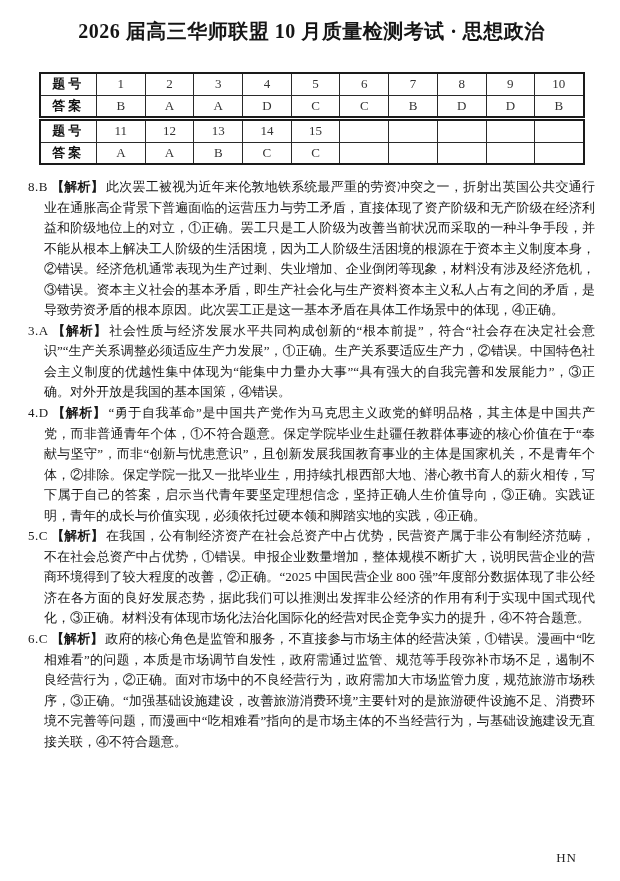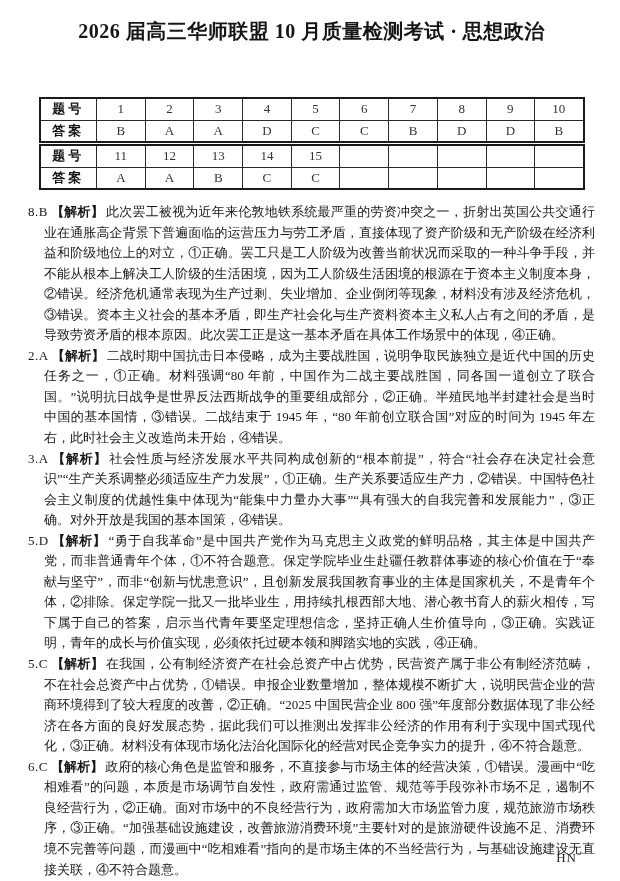--- a/index.html
+++ b/index.html
@@ -21,21 +21,21 @@
     margin-top: 3px;
   }
   .subtitle {
     text-align: center;
     font-size: 15px;
     font-weight: 700;
     font-family: "Liberation Sans", "DejaVu Sans", sans-serif;
     margin-top: 7px;
   }
 
-  .answer-tables { width: 546px; margin: 52px auto 0 auto; }
+  .answer-tables { width: 546px; margin: 27px auto 0 auto; }
   table.ans {
     width: 100%;
     border-collapse: collapse;
     table-layout: fixed;
     border: 2px solid #1a1a1a;
   }
   table.ans.bottom { margin-top: 1px; }
   table.ans td {
     border: 1px solid #2a2a2a;
     height: 22px;
@@ -180,23 +180,22 @@
             <td></td>
             <td></td>
             <td></td>
           </tr>
       </tbody>
     </table>
   </div>
 
   <div class="explanations">
     <p class="expl"><span class="num">8.B</span><span class="label">【解析】</span><span class="text">此次罢工被视为近年来伦敦地铁系统最严重的劳资冲突之一，折射出英国公共交通行业在通胀高企背景下普遍面临的运营压力与劳工矛盾，直接体现了资产阶级和无产阶级在经济利益和阶级地位上的对立，①正确。罢工只是工人阶级为改善当前状况而采取的一种斗争手段，并不能从根本上解决工人阶级的生活困境，因为工人阶级生活困境的根源在于资本主义制度本身，②错误。经济危机通常表现为生产过剩、失业增加、企业倒闭等现象，材料没有涉及经济危机，③错误。资本主义社会的基本矛盾，即生产社会化与生产资料资本主义私人占有之间的矛盾，是导致劳资矛盾的根本原因。此次罢工正是这一基本矛盾在具体工作场景中的体现，④正确。</span></p>
-    <p class="expl"><span class="num">2.A</span><span class="label">【解析】</span><span class="text">二战时期中国抗击日本侵略，成为主要战胜国，说明争取民族独立是近代中国的历史任务之一，①正确。材料强调“80 年前，中国作为二战主要战胜国，同各国一道创立了联合国。”说明抗日战争是世界反法西斯战争的重要组成部分，②正确。半殖民地半封建社会是当时中国的基本国情，③错误。二战结束于 1945 年，“80 年前创立联合国”对应的时间为 1945 年左右，此时社会主义改造尚未开始，④错误。</span></p>
     <p class="expl"><span class="num">3.A</span><span class="label">【解析】</span><span class="text">社会性质与经济发展水平共同构成创新的“根本前提”，符合“社会存在决定社会意识”“生产关系调整必须适应生产力发展”，①正确。生产关系要适应生产力，②错误。中国特色社会主义制度的优越性集中体现为“能集中力量办大事”“具有强大的自我完善和发展能力”，③正确。对外开放是我国的基本国策，④错误。</span></p>
-    <p class="expl"><span class="num">5.D</span><span class="label">【解析】</span><span class="text">“勇于自我革命”是中国共产党作为马克思主义政党的鲜明品格，其主体是中国共产党，而非普通青年个体，①不符合题意。保定学院毕业生赴疆任教群体事迹的核心价值在于“奉献与坚守”，而非“创新与忧患意识”，且创新发展我国教育事业的主体是国家机关，不是青年个体，②排除。保定学院一批又一批毕业生，用持续扎根西部大地、潜心教书育人的薪火相传，写下属于自己的答案，启示当代青年要坚定理想信念，坚持正确人生价值导向，③正确。实践证明，青年的成长与价值实现，必须依托过硬本领和脚踏实地的实践，④正确。</span></p>
+    <p class="expl"><span class="num">4.D</span><span class="label">【解析】</span><span class="text">“勇于自我革命”是中国共产党作为马克思主义政党的鲜明品格，其主体是中国共产党，而非普通青年个体，①不符合题意。保定学院毕业生赴疆任教群体事迹的核心价值在于“奉献与坚守”，而非“创新与忧患意识”，且创新发展我国教育事业的主体是国家机关，不是青年个体，②排除。保定学院一批又一批毕业生，用持续扎根西部大地、潜心教书育人的薪火相传，写下属于自己的答案，启示当代青年要坚定理想信念，坚持正确人生价值导向，③正确。实践证明，青年的成长与价值实现，必须依托过硬本领和脚踏实地的实践，④正确。</span></p>
     <p class="expl"><span class="num">5.C</span><span class="label">【解析】</span><span class="text">在我国，公有制经济资产在社会总资产中占优势，民营资产属于非公有制经济范畴，不在社会总资产中占优势，①错误。申报企业数量增加，整体规模不断扩大，说明民营企业的营商环境得到了较大程度的改善，②正确。“2025 中国民营企业 800 强”年度部分数据体现了非公经济在各方面的良好发展态势，据此我们可以推测出发挥非公经济的作用有利于实现中国式现代化，③正确。材料没有体现市场化法治化国际化的经营对民企竞争实力的提升，④不符合题意。</span></p>
     <p class="expl"><span class="num">6.C</span><span class="label">【解析】</span><span class="text">政府的核心角色是监管和服务，不直接参与市场主体的经营决策，①错误。漫画中“吃相难看”的问题，本质是市场调节自发性，政府需通过监管、规范等手段弥补市场不足，遏制不良经营行为，②正确。面对市场中的不良经营行为，政府需加大市场监管力度，规范旅游市场秩序，③正确。“加强基础设施建设，改善旅游消费环境”主要针对的是旅游硬件设施不足、消费环境不完善等问题，而漫画中“吃相难看”指向的是市场主体的不当经营行为，与基础设施建设无直接关联，④不符合题意。</span></p>
   </div>
 
   <div class="footer">
     <span class="footer-right">HN</span>
   </div>
 
 </div>
 

